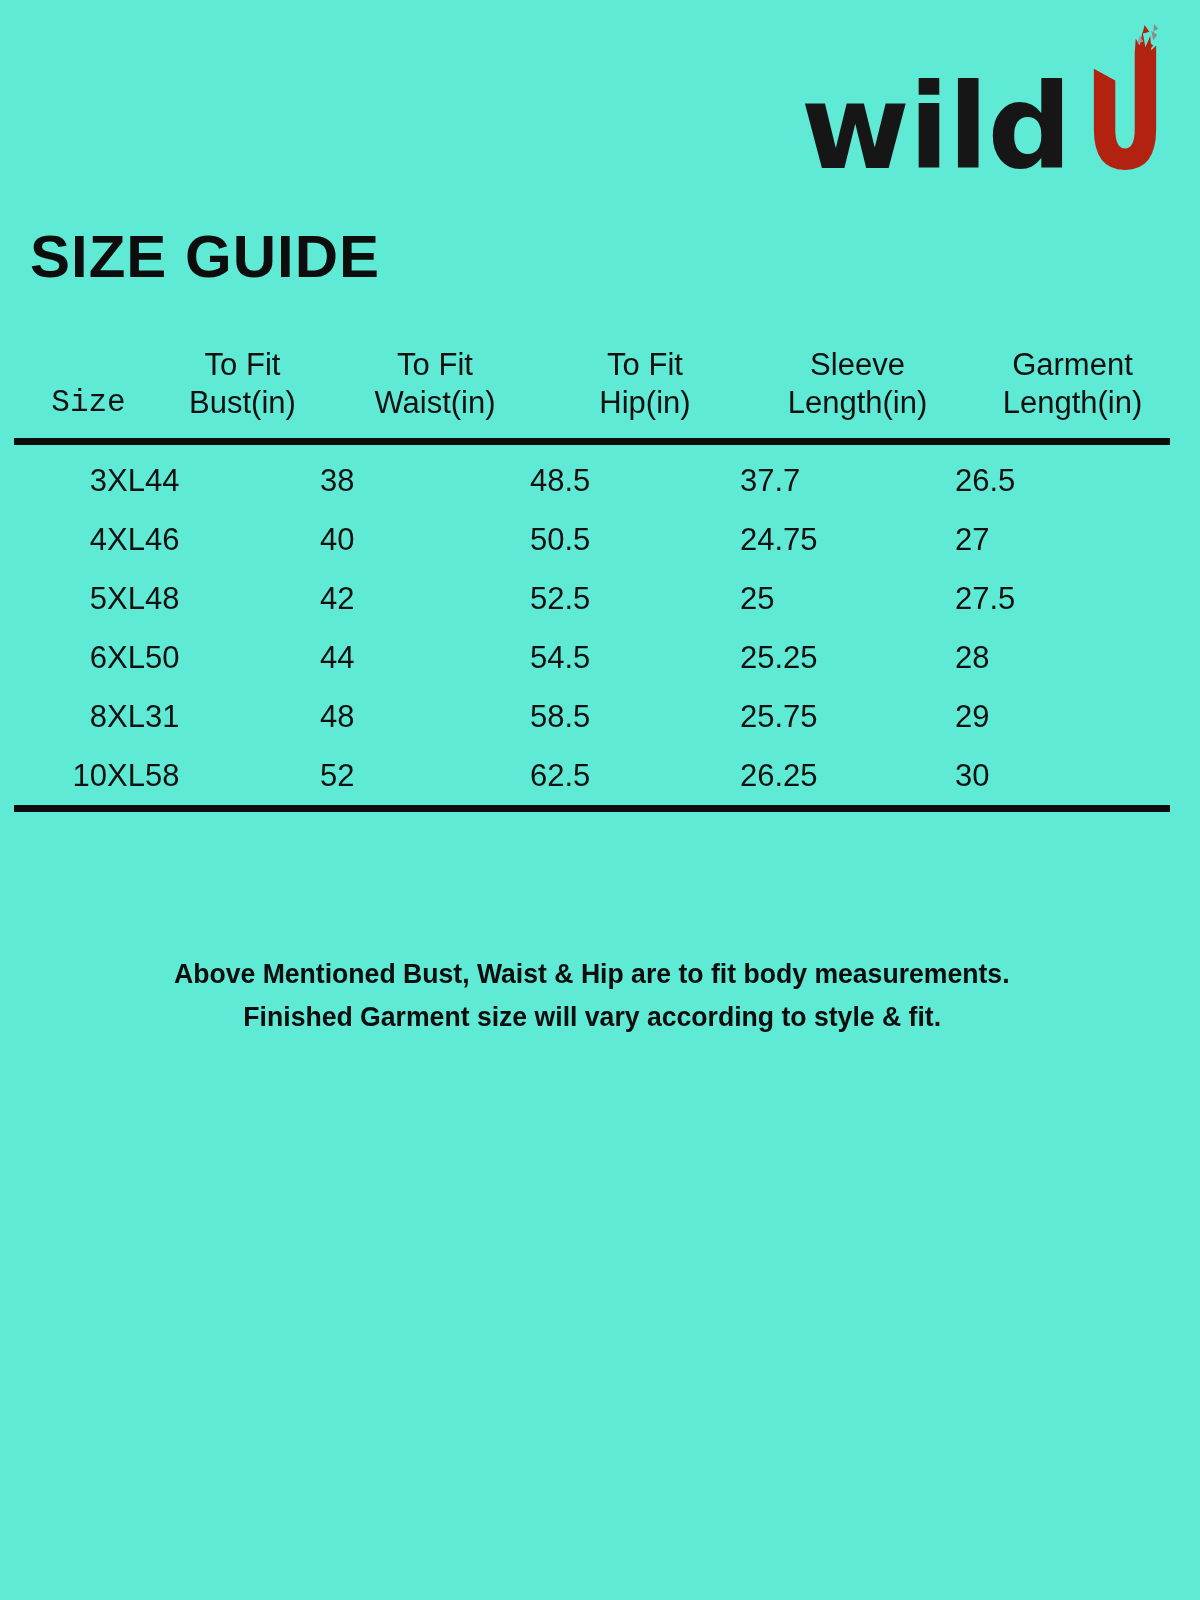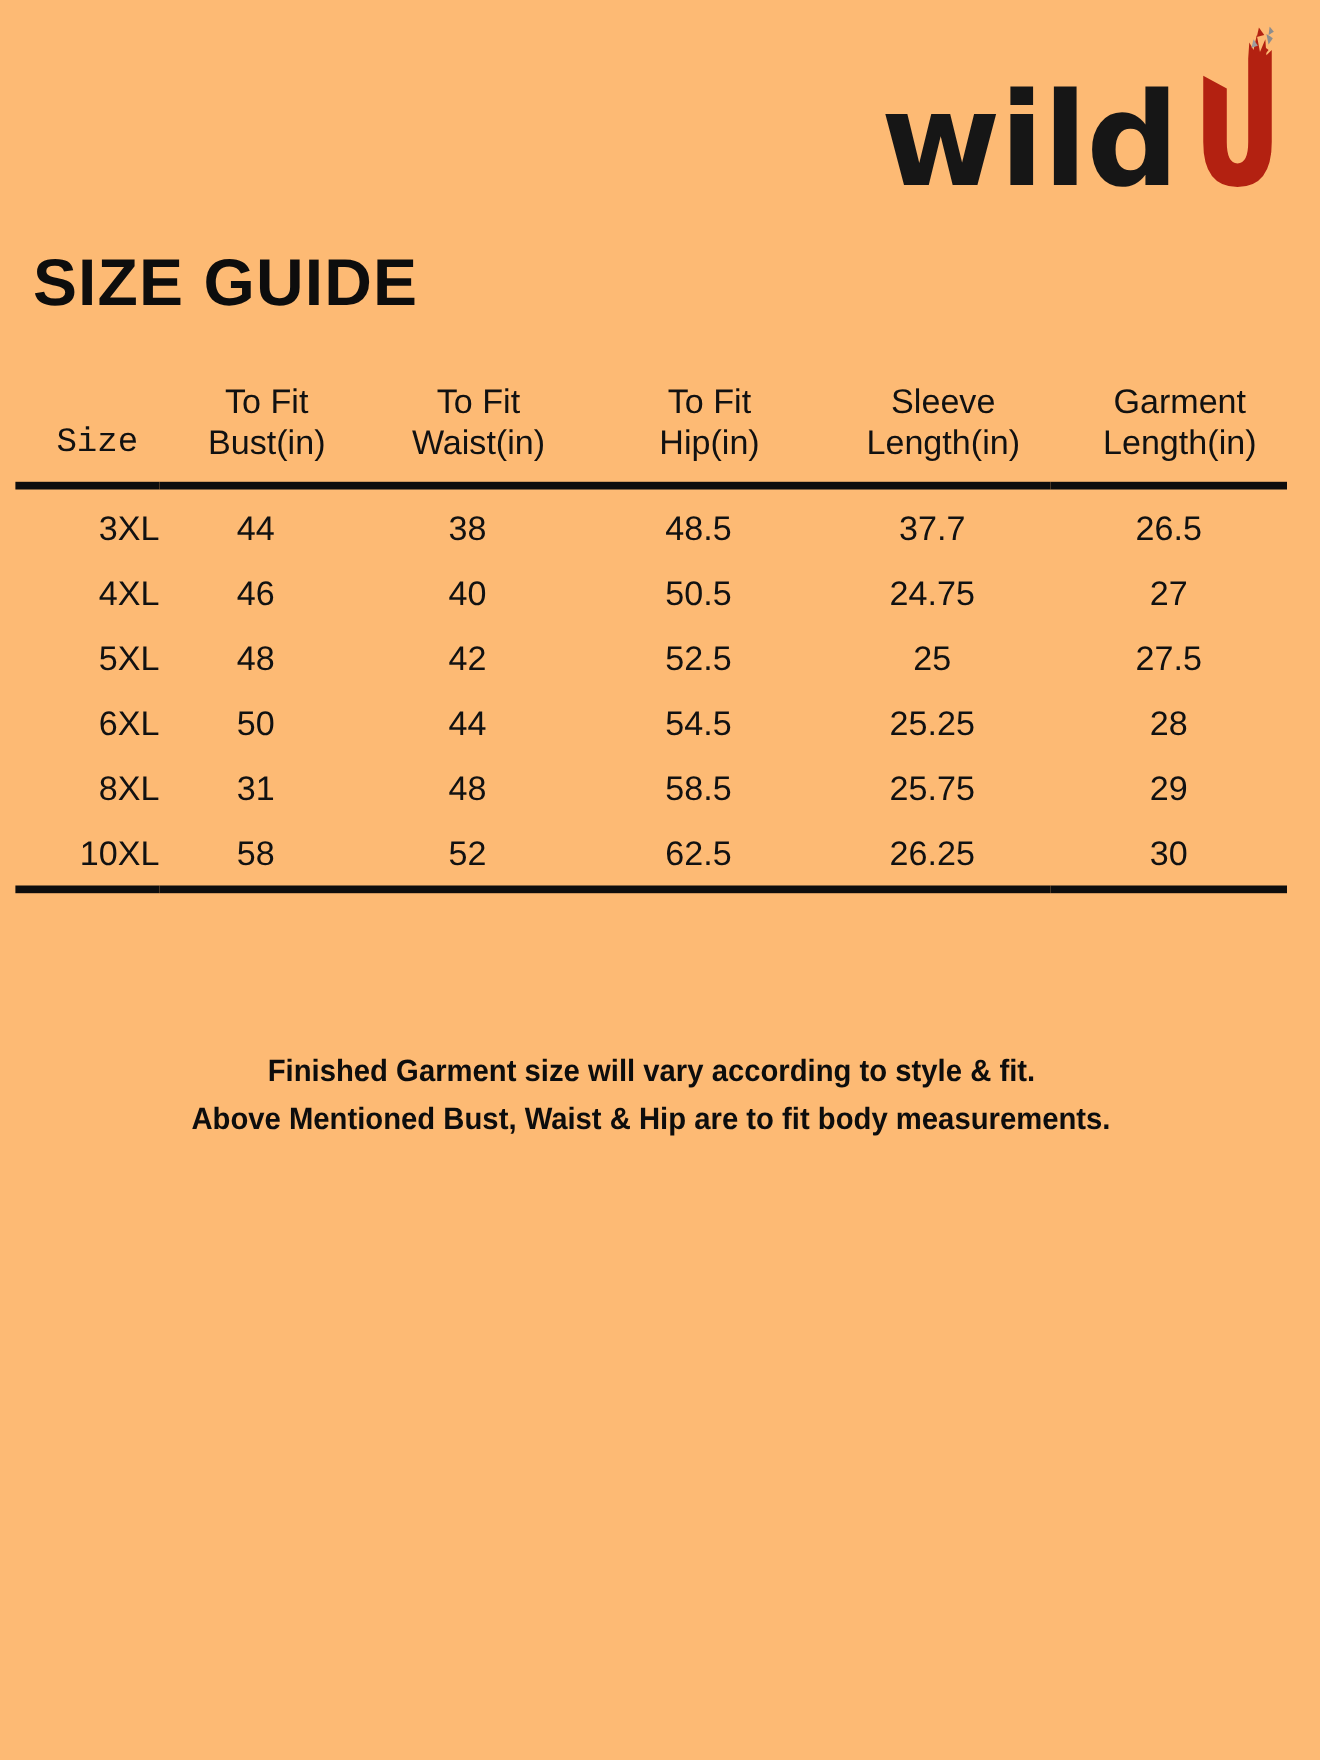--- a/index.html
+++ b/index.html
@@ -1,20 +1,20 @@
 <!DOCTYPE html>
 <html><head>
 <meta charset="utf-8">
 <style>
   html,body { margin:0; padding:0; background:#ffffff; }
   .page {
     position:relative;
     width:1200px;
     height:1600px;
-    background:#fdba74;
+    background:#5eead4;
     font-family:"Liberation Sans", sans-serif;
     color:#000;
     overflow:hidden;
   }
 
   
   .brand {
     position:absolute;
     top:24px;
     right:36px;
@@ -74,21 +74,20 @@
     text-align:center;
     padding:0 0 16px 20px;
     color:#111;
   }
   .size-table th.c-size { padding-left:18px;font-family:Liberation Mono, monospace; }
   .hline { display:block; }
 
   .size-table td {
     font-size:31px;
     height:59px;
-    text-align:center;
     color:#111;
     padding:0;
   }
   .size-table td.c-size { text-align:right; padding-left:18px; }
   .size-table tbody tr:first-child td { padding-top:6px; }
 
   
   .footnote {
     position:absolute;
     top:952px;
@@ -208,17 +207,17 @@
         <td>58</td>
         <td>52</td>
         <td>62.5</td>
         <td>26.25</td>
         <td>30</td>
       </tr>
     </tbody>
   </table>
 
   <div class="footnote">
+    <div class="row"><span class="fline">Above Mentioned Bust, Waist &amp; Hip are to fit body measurements.</span></div>
     <div class="row"><span class="fline">Finished Garment size will vary according to style &amp; fit.</span></div>
-    <div class="row"><span class="fline">Above Mentioned Bust, Waist &amp; Hip are to fit body measurements.</span></div>
   </div>
 
 </div>
 
 </body></html>

